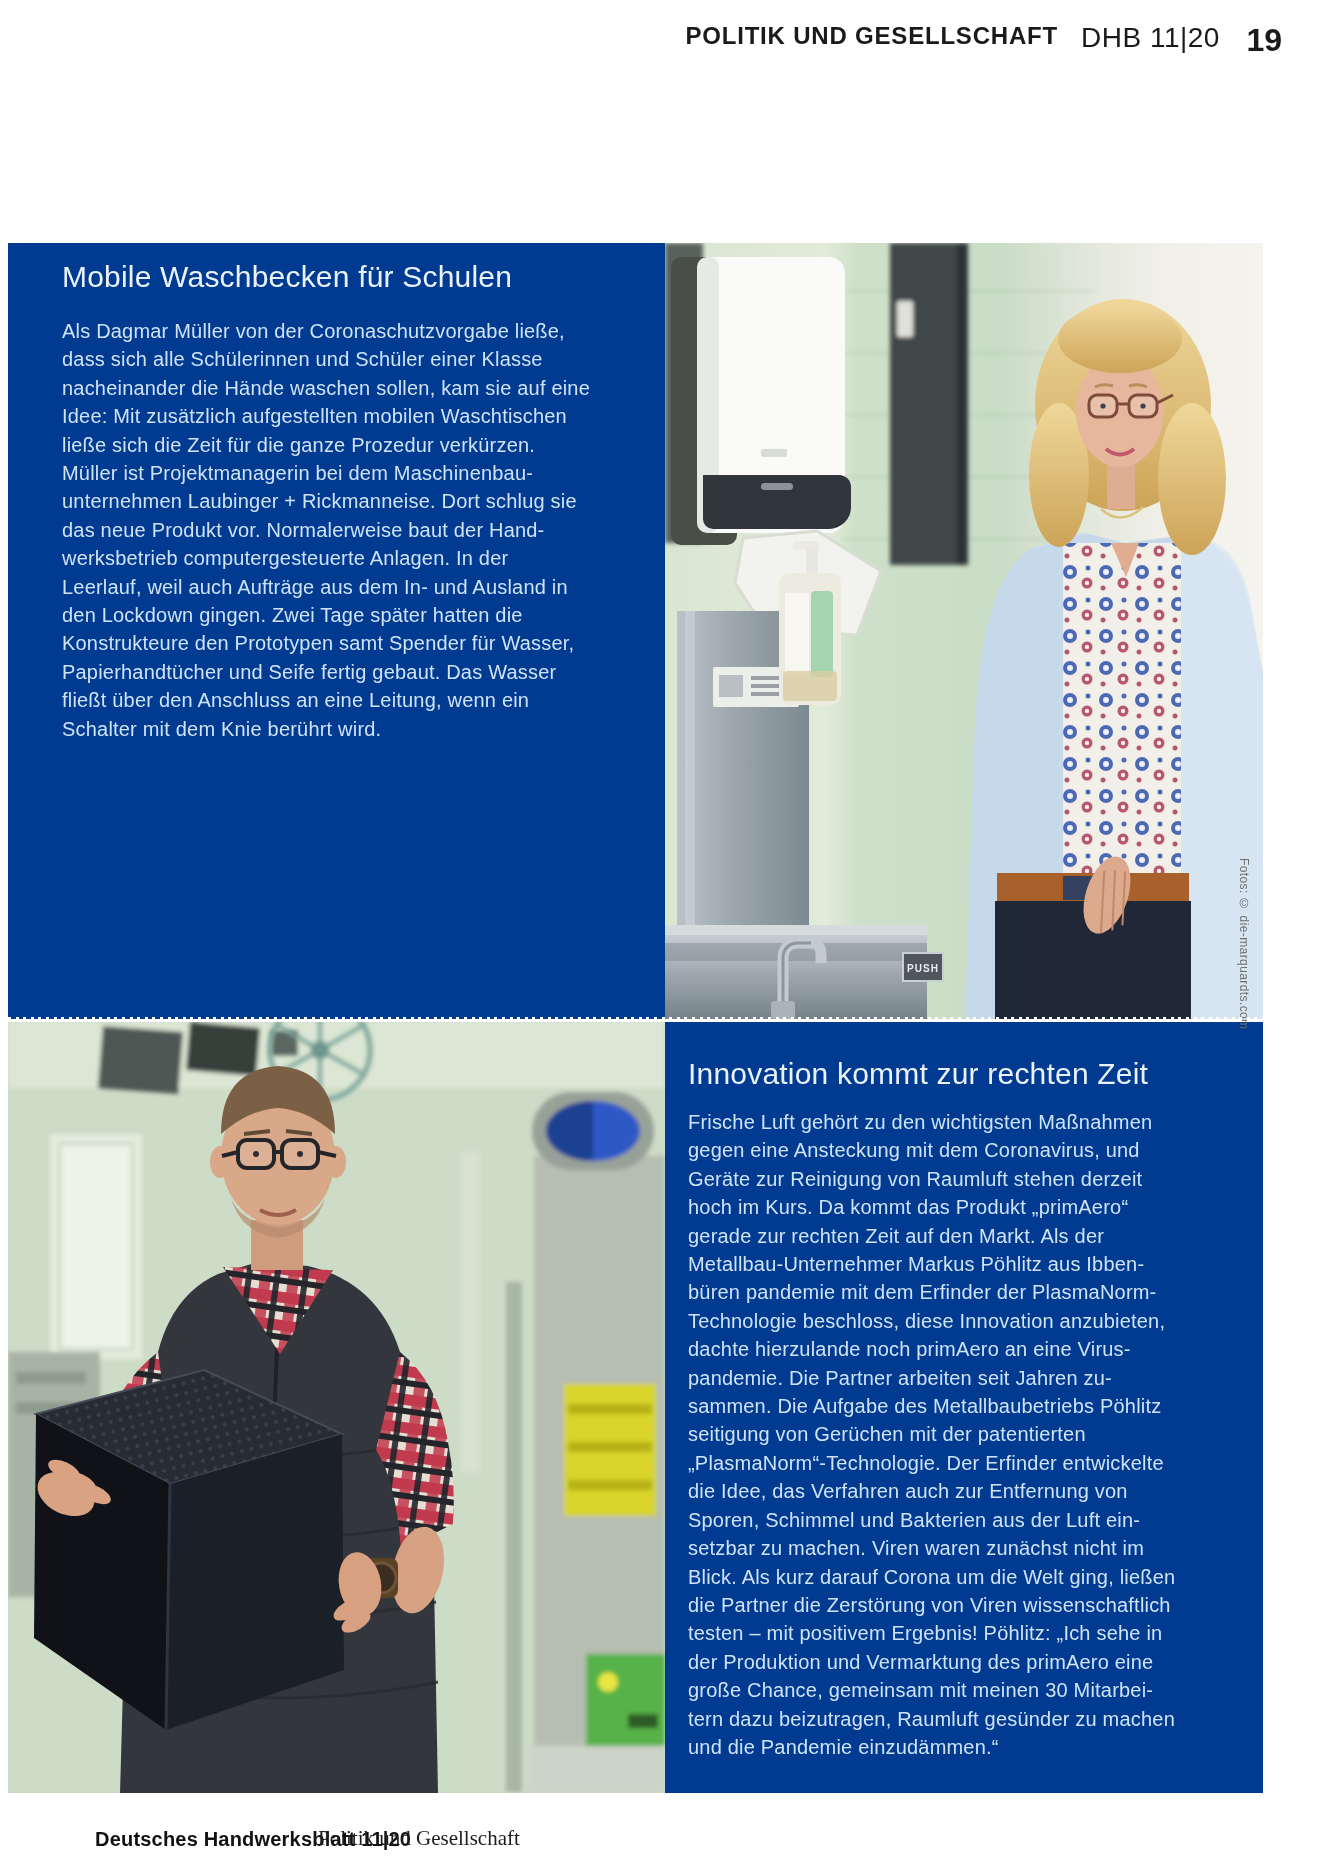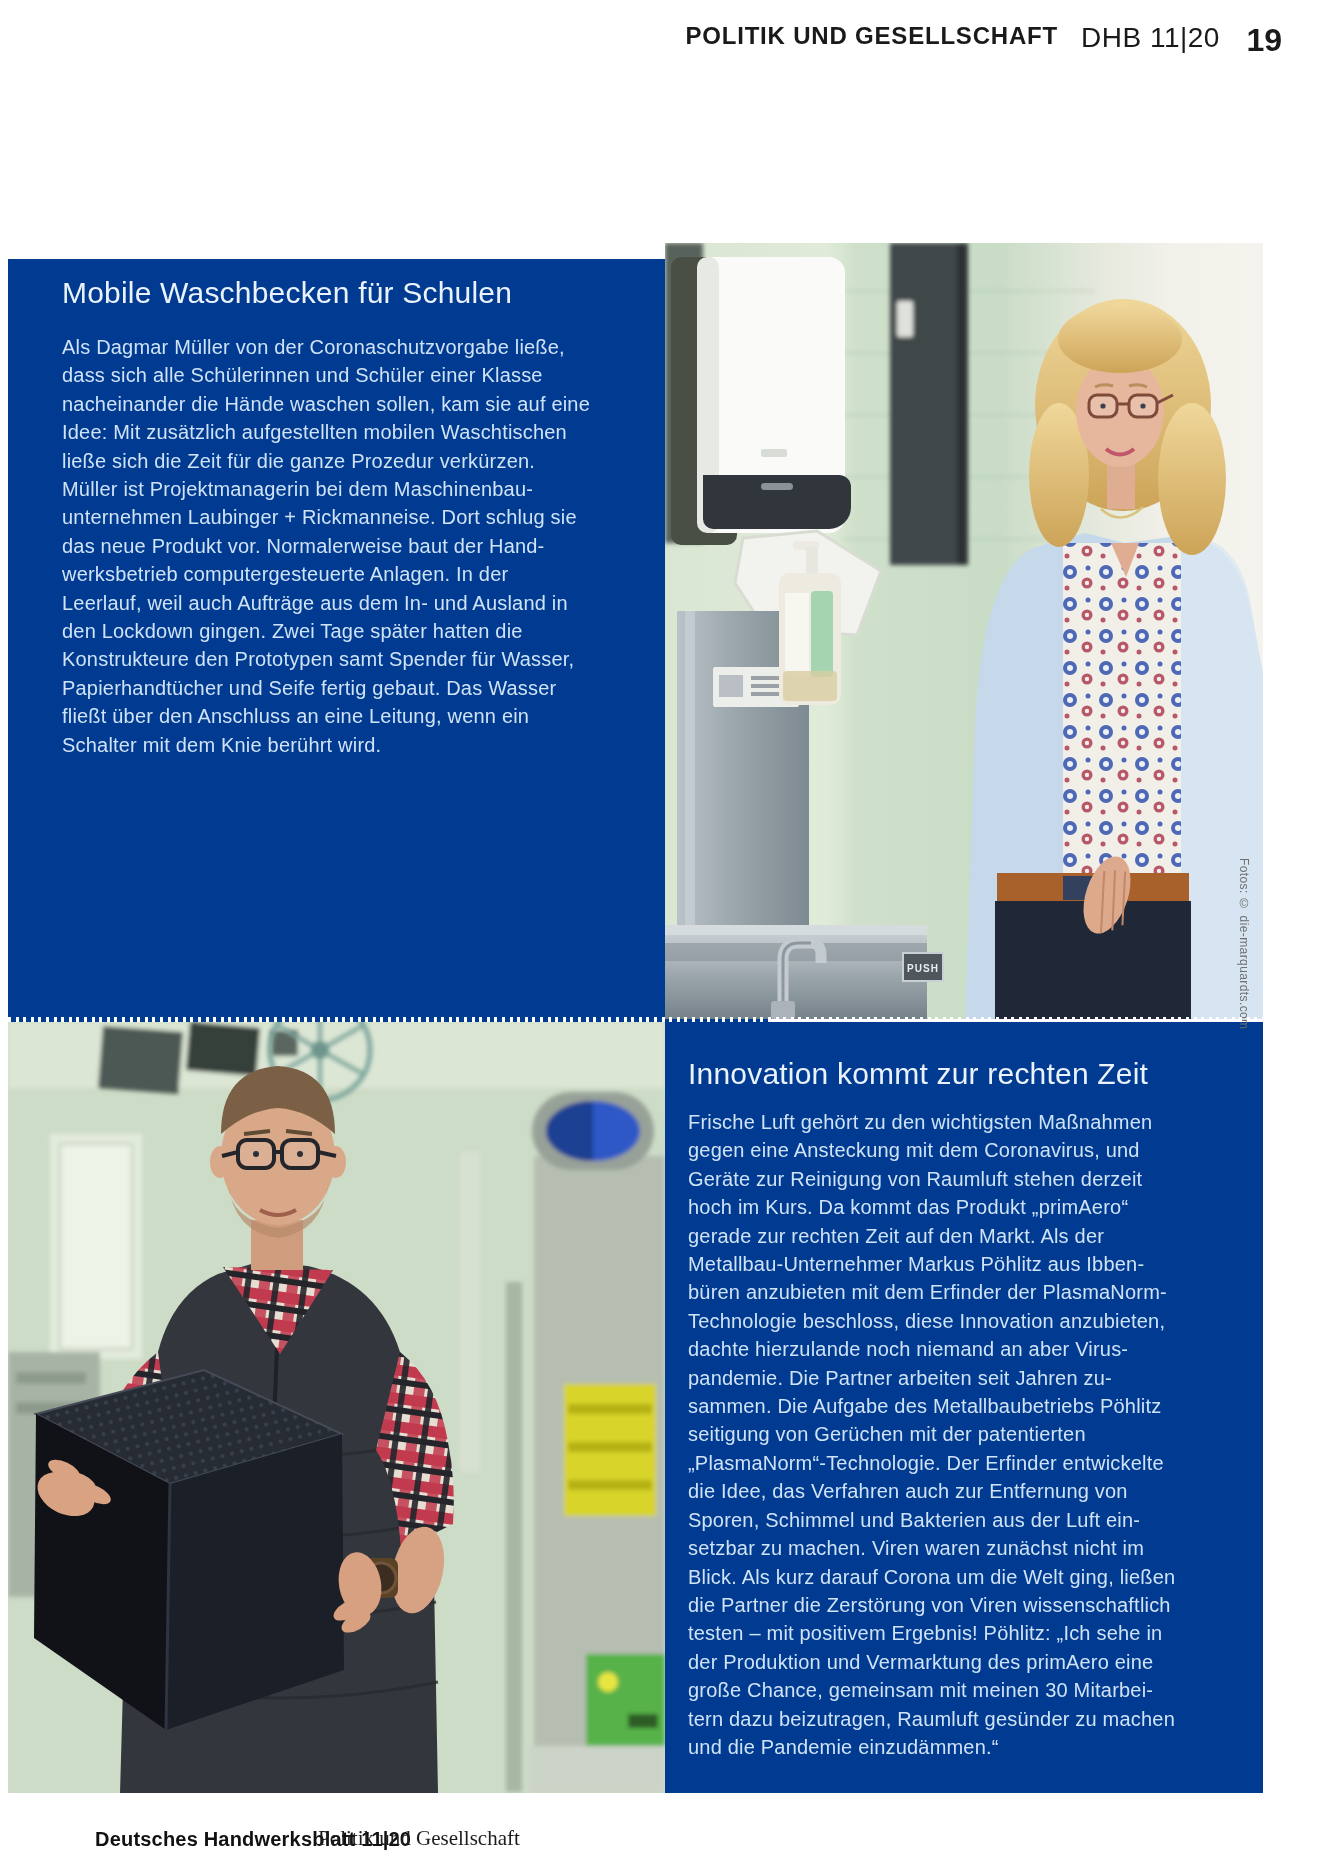--- a/index.html
+++ b/index.html
@@ -18,21 +18,21 @@
     overflow:hidden;
   }
   
   .hdr-section{position:absolute;top:22px;right:268px;font-size:24px;font-weight:bold;
     letter-spacing:0.8px;color:var(--header-text);white-space:nowrap;}
   .hdr-issue{position:absolute;top:22px;left:1081px;font-size:28px;font-weight:400;
     letter-spacing:0.5px;color:var(--header-text);white-space:nowrap;}
   .hdr-page{position:absolute;top:22px;right:44px;font-size:32px;font-weight:bold;color:var(--header-text);}
   
   .panel-top{position:absolute;left:8px;top:243px;width:763px;height:776px;
-    background:var(--panel-blue);overflow:hidden;margin-top:16px;}
+    background:var(--panel-blue);overflow:hidden;}
   .panel-top .art-title{margin:16px 0 0 54px;font-size:30px;font-weight:400;
     letter-spacing:0.2px;color:var(--title-text);line-height:36px;}
   .panel-top .art-body{margin:22px 0 0 54px;}
   .photo-top{position:absolute;left:665px;top:243px;width:598px;height:776px;overflow:hidden;}
   
   .photo-bottom{position:absolute;left:8px;top:1022px;width:657px;height:771px;overflow:hidden;}
   .panel-bottom{position:absolute;left:665px;top:1022px;width:598px;height:771px;
     background:var(--panel-blue);overflow:hidden;}
   .panel-bottom .art-title{margin:34px 0 0 23px;font-size:30px;font-weight:400;
     letter-spacing:0.2px;color:var(--title-text);line-height:36px;}
@@ -346,23 +346,23 @@
 
   <div class="panel-bottom">
     <div class="art-title">Innovation kommt zur rechten Zeit</div>
     <div class="art-body">
         <div class="tl">Frische Luft gehört zu den wichtigsten Maßnahmen</div>
         <div class="tl">gegen eine Ansteckung mit dem Coronavirus, und</div>
         <div class="tl">Geräte zur Reinigung von Raumluft stehen derzeit</div>
         <div class="tl">hoch im Kurs. Da kommt das Produkt „primAero“</div>
         <div class="tl">gerade zur rechten Zeit auf den Markt. Als der</div>
         <div class="tl">Metallbau-Unternehmer Markus Pöhlitz aus Ibben-</div>
-        <div class="tl">büren anzubieten mit dem Erfinder der PlasmaNorm-</div>
+        <div class="tl">büren pandemie mit dem Erfinder der PlasmaNorm-</div>
         <div class="tl">Technologie beschloss, diese Innovation anzubieten,</div>
-        <div class="tl">dachte hierzulande noch niemand an aber Virus-</div>
+        <div class="tl">dachte hierzulande noch primAero an eine Virus-</div>
         <div class="tl">pandemie. Die Partner arbeiten seit Jahren zu-</div>
         <div class="tl">sammen. Die Aufgabe des Metallbaubetriebs Pöhlitz</div>
         <div class="tl">seitigung von Gerüchen mit der patentierten</div>
         <div class="tl">„PlasmaNorm“-Technologie. Der Erfinder entwickelte</div>
         <div class="tl">die Idee, das Verfahren auch zur Entfernung von</div>
         <div class="tl">Sporen, Schimmel und Bakterien aus der Luft ein-</div>
         <div class="tl">setzbar zu machen. Viren waren zunächst nicht im</div>
         <div class="tl">Blick. Als kurz darauf Corona um die Welt ging, ließen</div>
         <div class="tl">die Partner die Zerstörung von Viren wissenschaftlich</div>
         <div class="tl">testen – mit positivem Ergebnis! Pöhlitz: „Ich sehe in</div>

